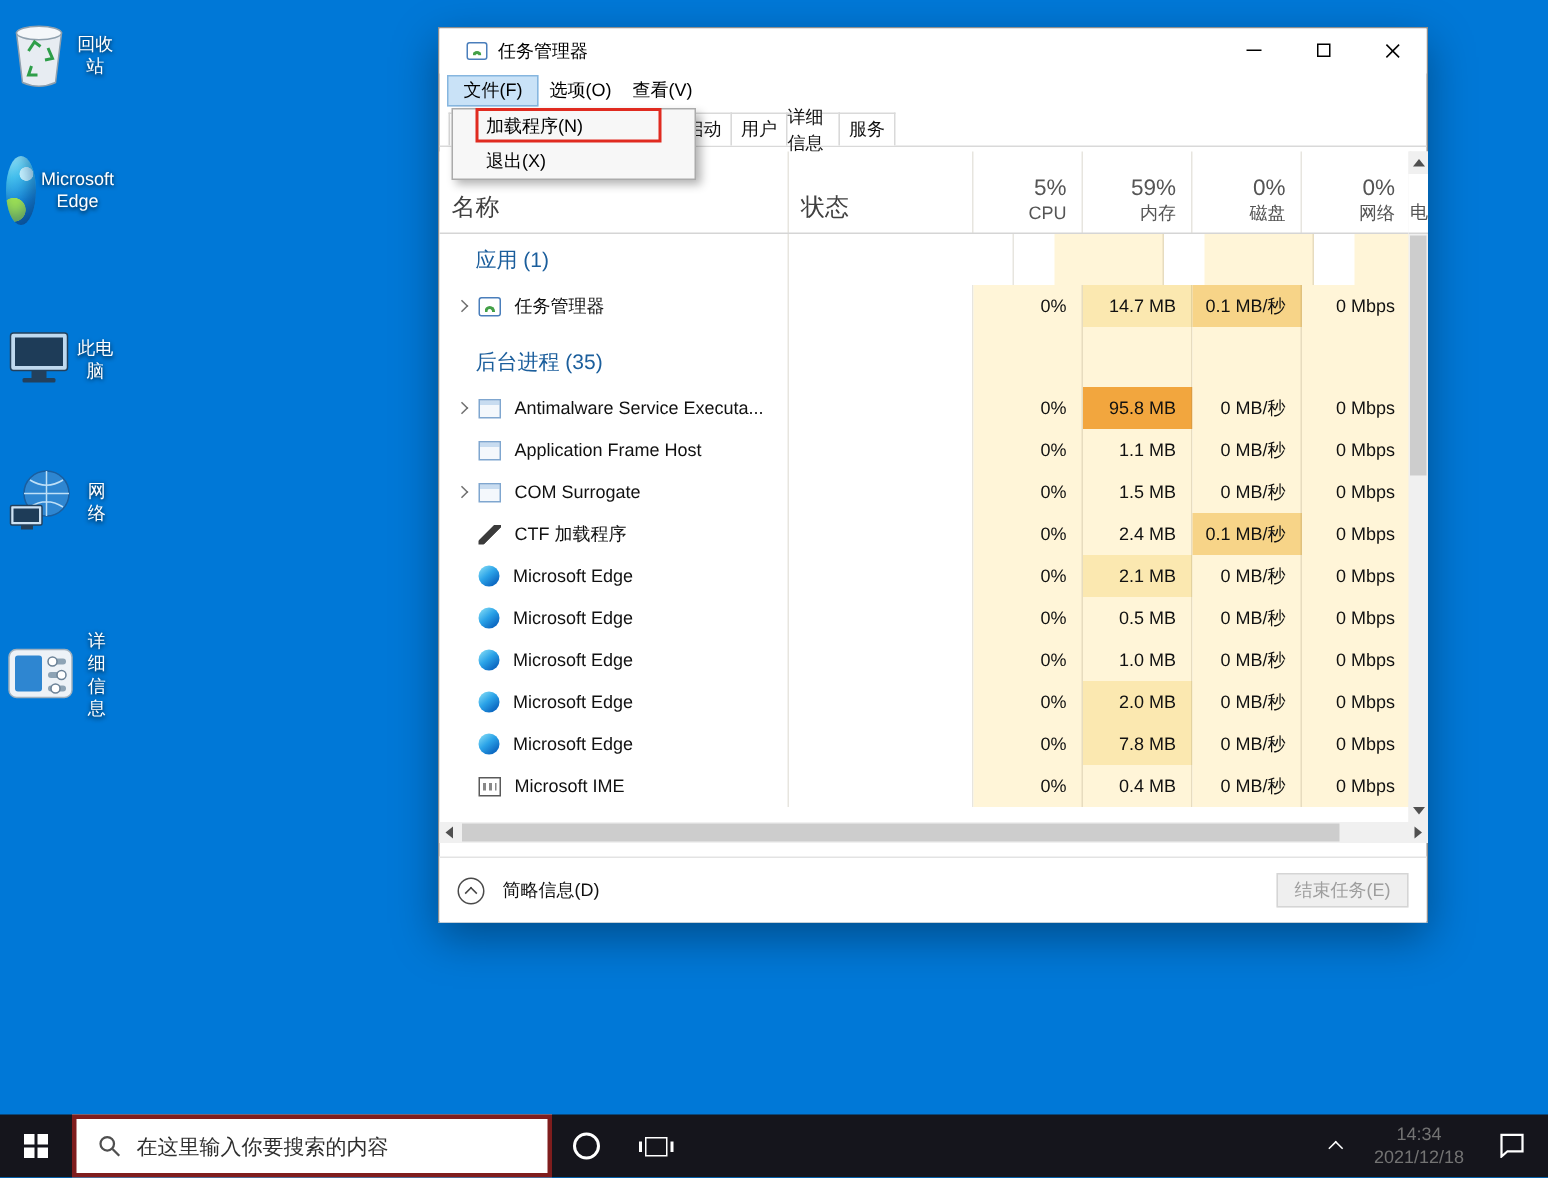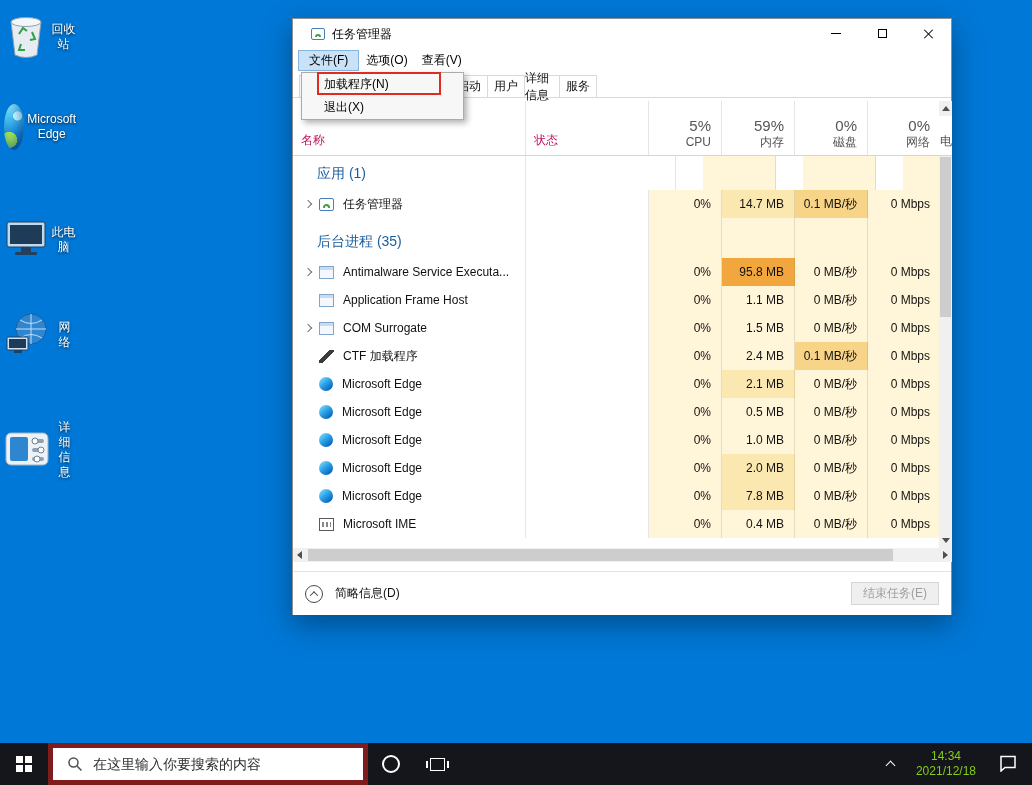--- a/index.html
+++ b/index.html
@@ -21,31 +21,31 @@
       radial-gradient(circle at 68% 26%, #C6F2FF 0 12%, rgba(0,0,0,0) 13%),
       linear-gradient(160deg,#9BE6F9 0%,#45C1EE 30%,#1583D7 65%,#0B59A8 100%);
     box-shadow: inset -4px -6px 9px rgba(6,60,120,.45);
   }
 
   
   .taskbar { position:absolute; left:0; bottom:0; width:1032px; height:42px; background:var(--taskbar,#15151C); display:flex; align-items:center; z-index:100; }
   .start { width:48px; height:42px; display:flex; align-items:center; justify-content:center; }
   .winlogo { width:16px; height:16px; display:grid; grid-template-columns:7px 7px; grid-template-rows:7px 7px; gap:2px; }
   .winlogo i { background:#fff; display:block; }
-  .searchbox { width:320px; height:42px; background:#fff; border:5px solid #7f1d1d; display:flex; align-items:center; gap:10px; padding-left:14px; }
+  .searchbox { width:320px; height:42px; background:#fff; border:3px solid #7f1d1d; display:flex; align-items:center; gap:10px; padding-left:14px; }
   .searchbox input { border:none; outline:none; font-size:14px; color:#222; width:260px; font-family:inherit; background:transparent; }
   .searchbox input::placeholder { color:#2f2f2f; opacity:1; }
   .tbbtn { width:46px; height:42px; display:flex; align-items:center; justify-content:center; }
   .cortana-ring { width:18px; height:18px; border:2px solid #fff; border-radius:50%; display:block; }
   .taskview-ic { width:15px; height:13px; border:1.5px solid #fff; display:block; position:relative; }
   .taskview-ic::before,.taskview-ic::after { content:""; position:absolute; top:2px; width:2px; height:7px; background:#fff; }
   .taskview-ic::before { left:-5px; } .taskview-ic::after { right:-5px; }
   .tray { margin-left:auto; display:flex; align-items:center; gap:22px; padding-right:14px; }
   .chev-up { width:7px; height:7px; border-left:1.5px solid #fff; border-top:1.5px solid #fff; transform:rotate(45deg); display:block; margin-top:3px; }
-  .clock { color:#84cc16; font-size:12px; line-height:15px; text-align:center; }
+  .clock { color:#737373; font-size:12px; line-height:15px; text-align:center; }
 
   
   .window { position:absolute; left:292px; top:18px; width:660px; height:597px; background:#fff; border:1px solid #8f8f8f; box-shadow:0 10px 28px rgba(0,0,0,.35); }
   .titlebar { position:absolute; left:0; top:0; width:100%; height:30px; display:flex; align-items:center; padding-left:10px; gap:7px; background:#fff; }
   .title-text { font-size:12px; color:#000; }
   .winbtns { position:absolute; right:0; top:0; display:flex; }
   .winbtn { width:46px; height:29px; display:flex; align-items:center; justify-content:center; }
   .g-min { width:10px; height:1px; background:#000; display:block; }
   .g-max { width:9px; height:9px; border:1px solid #000; display:block; }
   .g-close { width:11px; height:11px; position:relative; display:block; }
@@ -57,21 +57,21 @@
   .menu-item.active { background:#C9E2F7; border:1px solid #86B6DF; padding:1px 10px; }
 
   .tabstrip { position:absolute; left:0; top:52px; width:100%; height:27px; border-bottom:1px solid #D9D9D9; display:flex; align-items:flex-end; padding-left:6px; }
   .tab { height:22px; display:flex; align-items:center; justify-content:center; font-size:12px; border:1px solid #D9D9D9; border-bottom:none; background:#fff; margin-right:-1px; }
 
   
   .cols { display:grid; grid-template-columns:233px 123px 73px 73px 73px 73px; }
   .cell { border-right:1px solid rgba(120,110,80,.18); overflow:hidden; }
 
   .colheader { position:absolute; left:0; top:82px; width:648px; height:55px; border-bottom:1px solid #D5D5D5; background:#fff; }
-  .hd-txt { display:flex; align-items:flex-end; padding:0 0 6px 8px; font-size:12px; color:#be185d; }
+  .hd-txt { display:flex; align-items:flex-end; padding:0 0 6px 8px; font-size:16px; color:#404040; }
   .hd-val { display:flex; flex-direction:column; align-items:flex-end; justify-content:flex-end; padding:0 10px 5px 0; color:#555; }
   .hd-pct { font-size:15px; line-height:18px; }
   .hd-lbl { font-size:12px; line-height:15px; }
 
   .plist { position:absolute; left:0; top:137px; width:648px; height:392px; overflow:hidden; background:#fff; }
   .grow .gcell { height:100%; }
   .grow.g0 { height:34px;gap:27px; }
   .grow.g1 { height:40px; }
   .glabel { display:flex; align-items:flex-end; padding:0 0 7px 24px; font-size:14px; color:var(--section,#1B5E9C); border-right:1px solid rgba(120,110,80,.18); }
   .prow { height:28px; }

